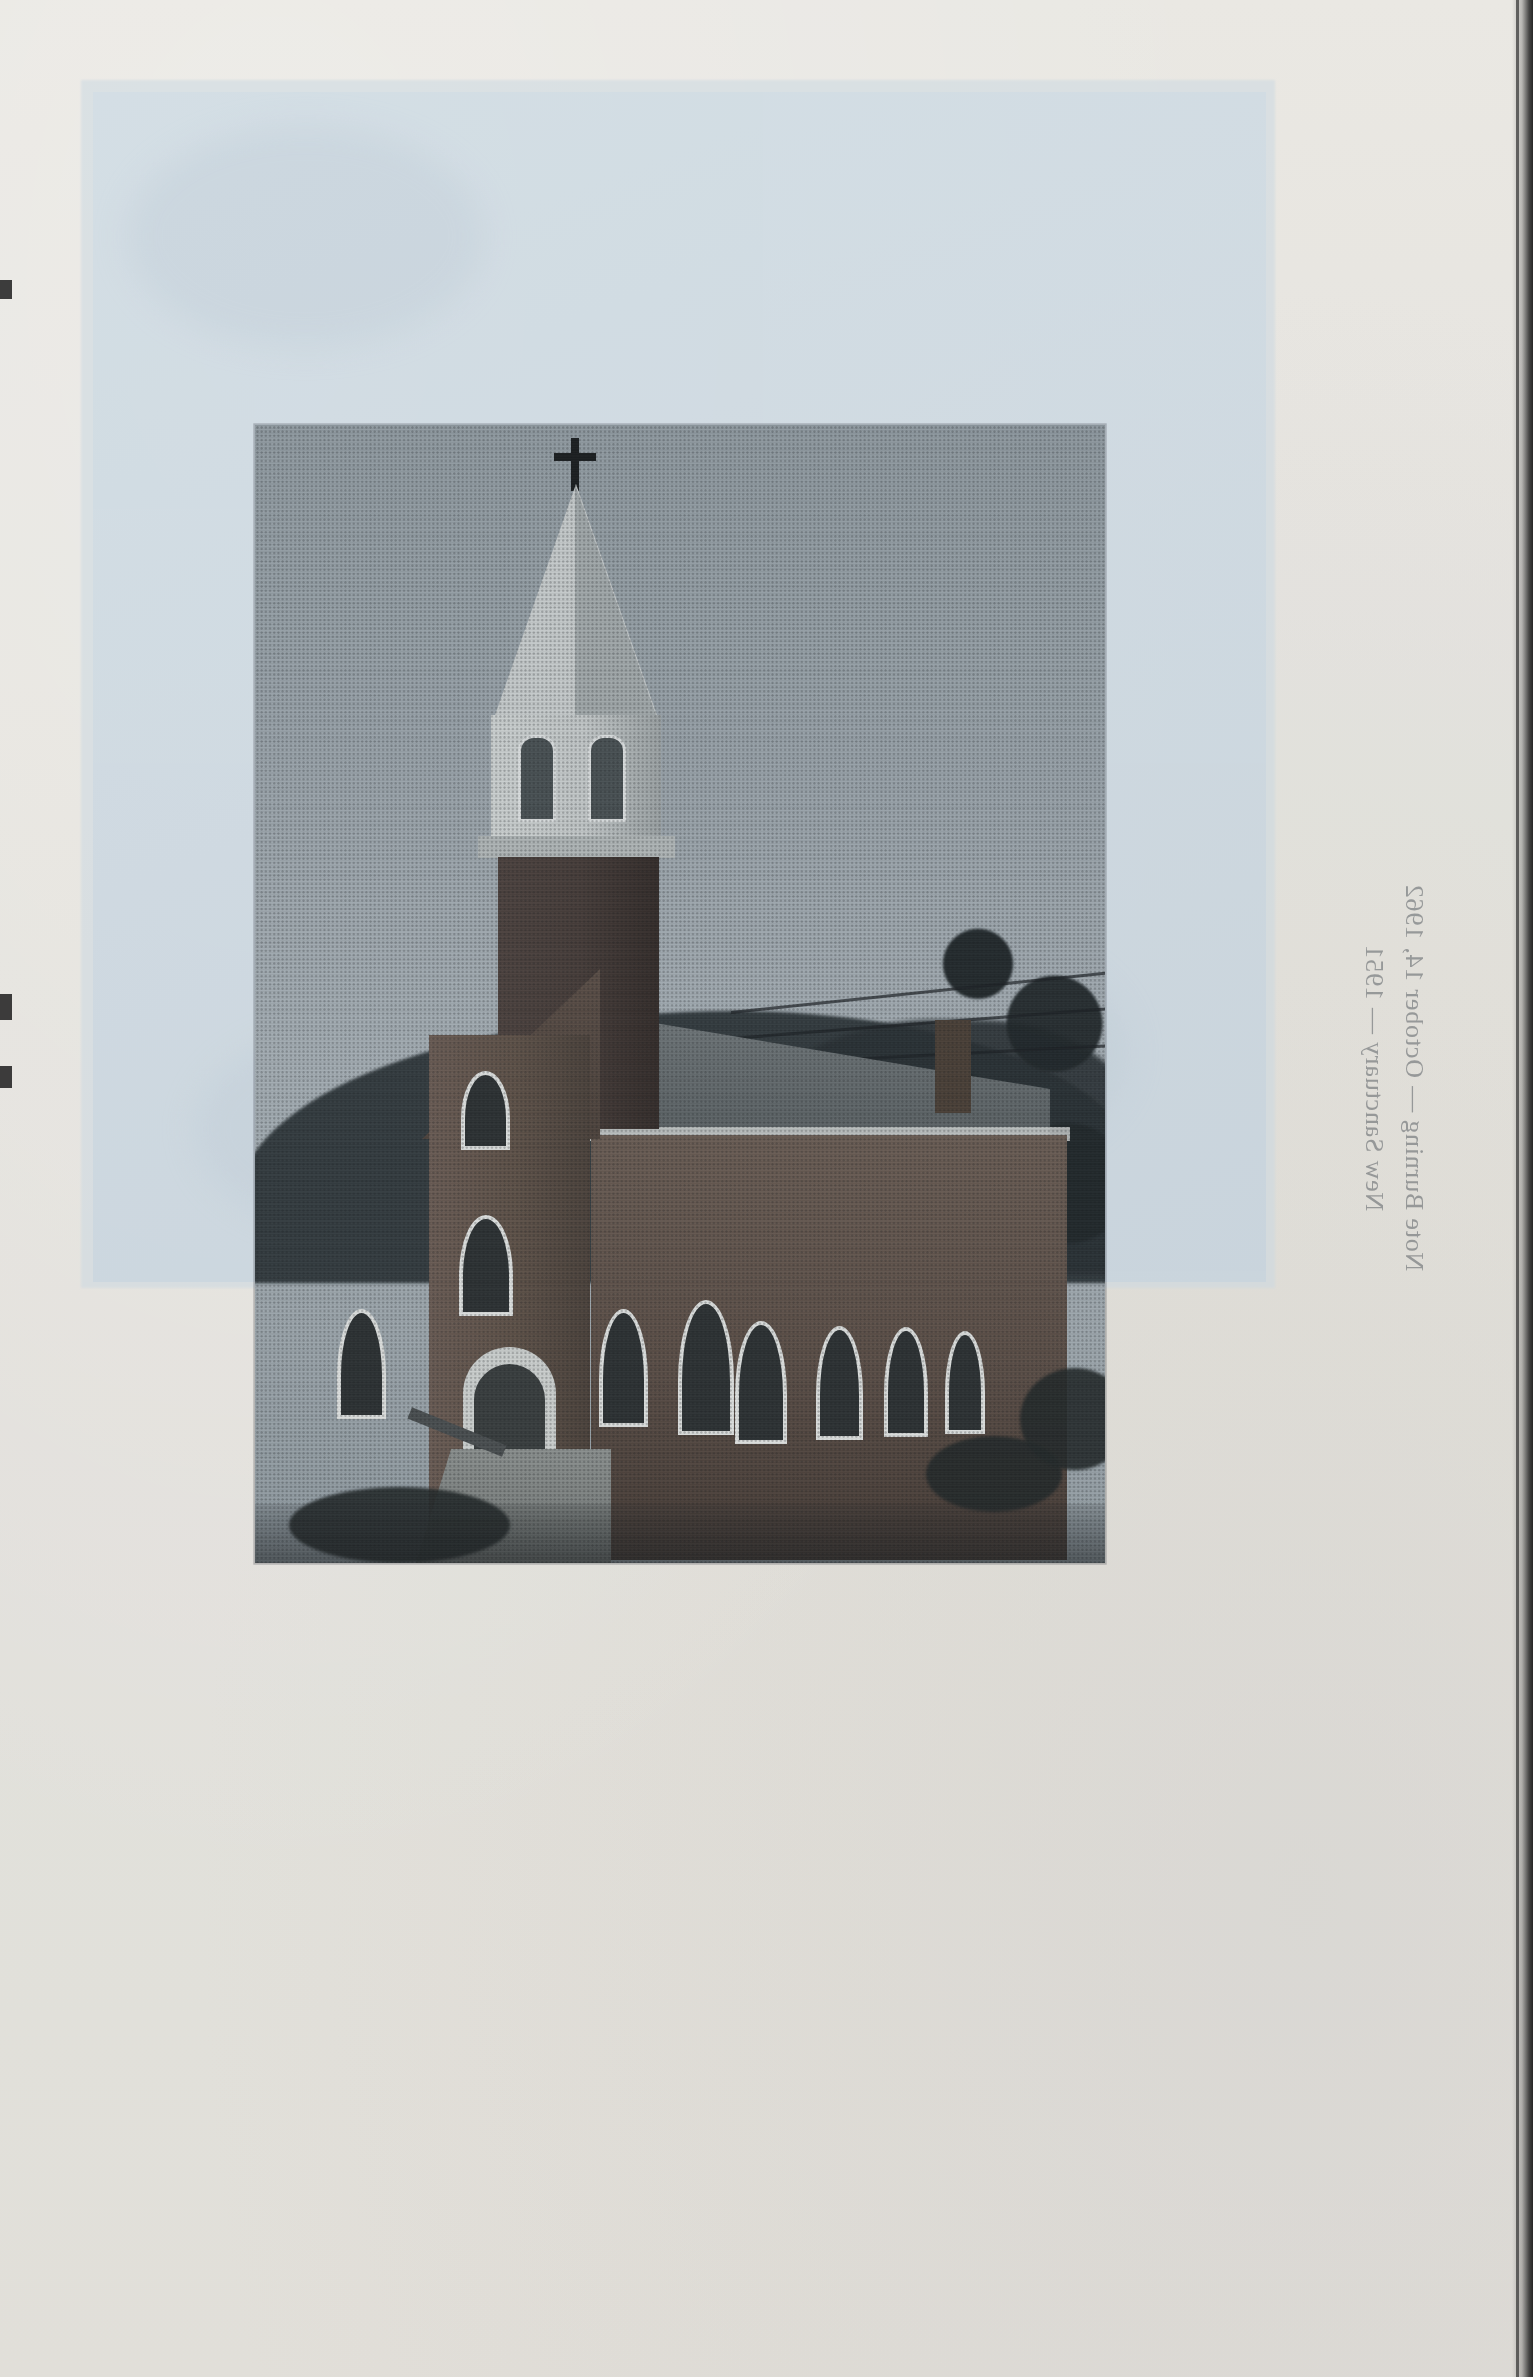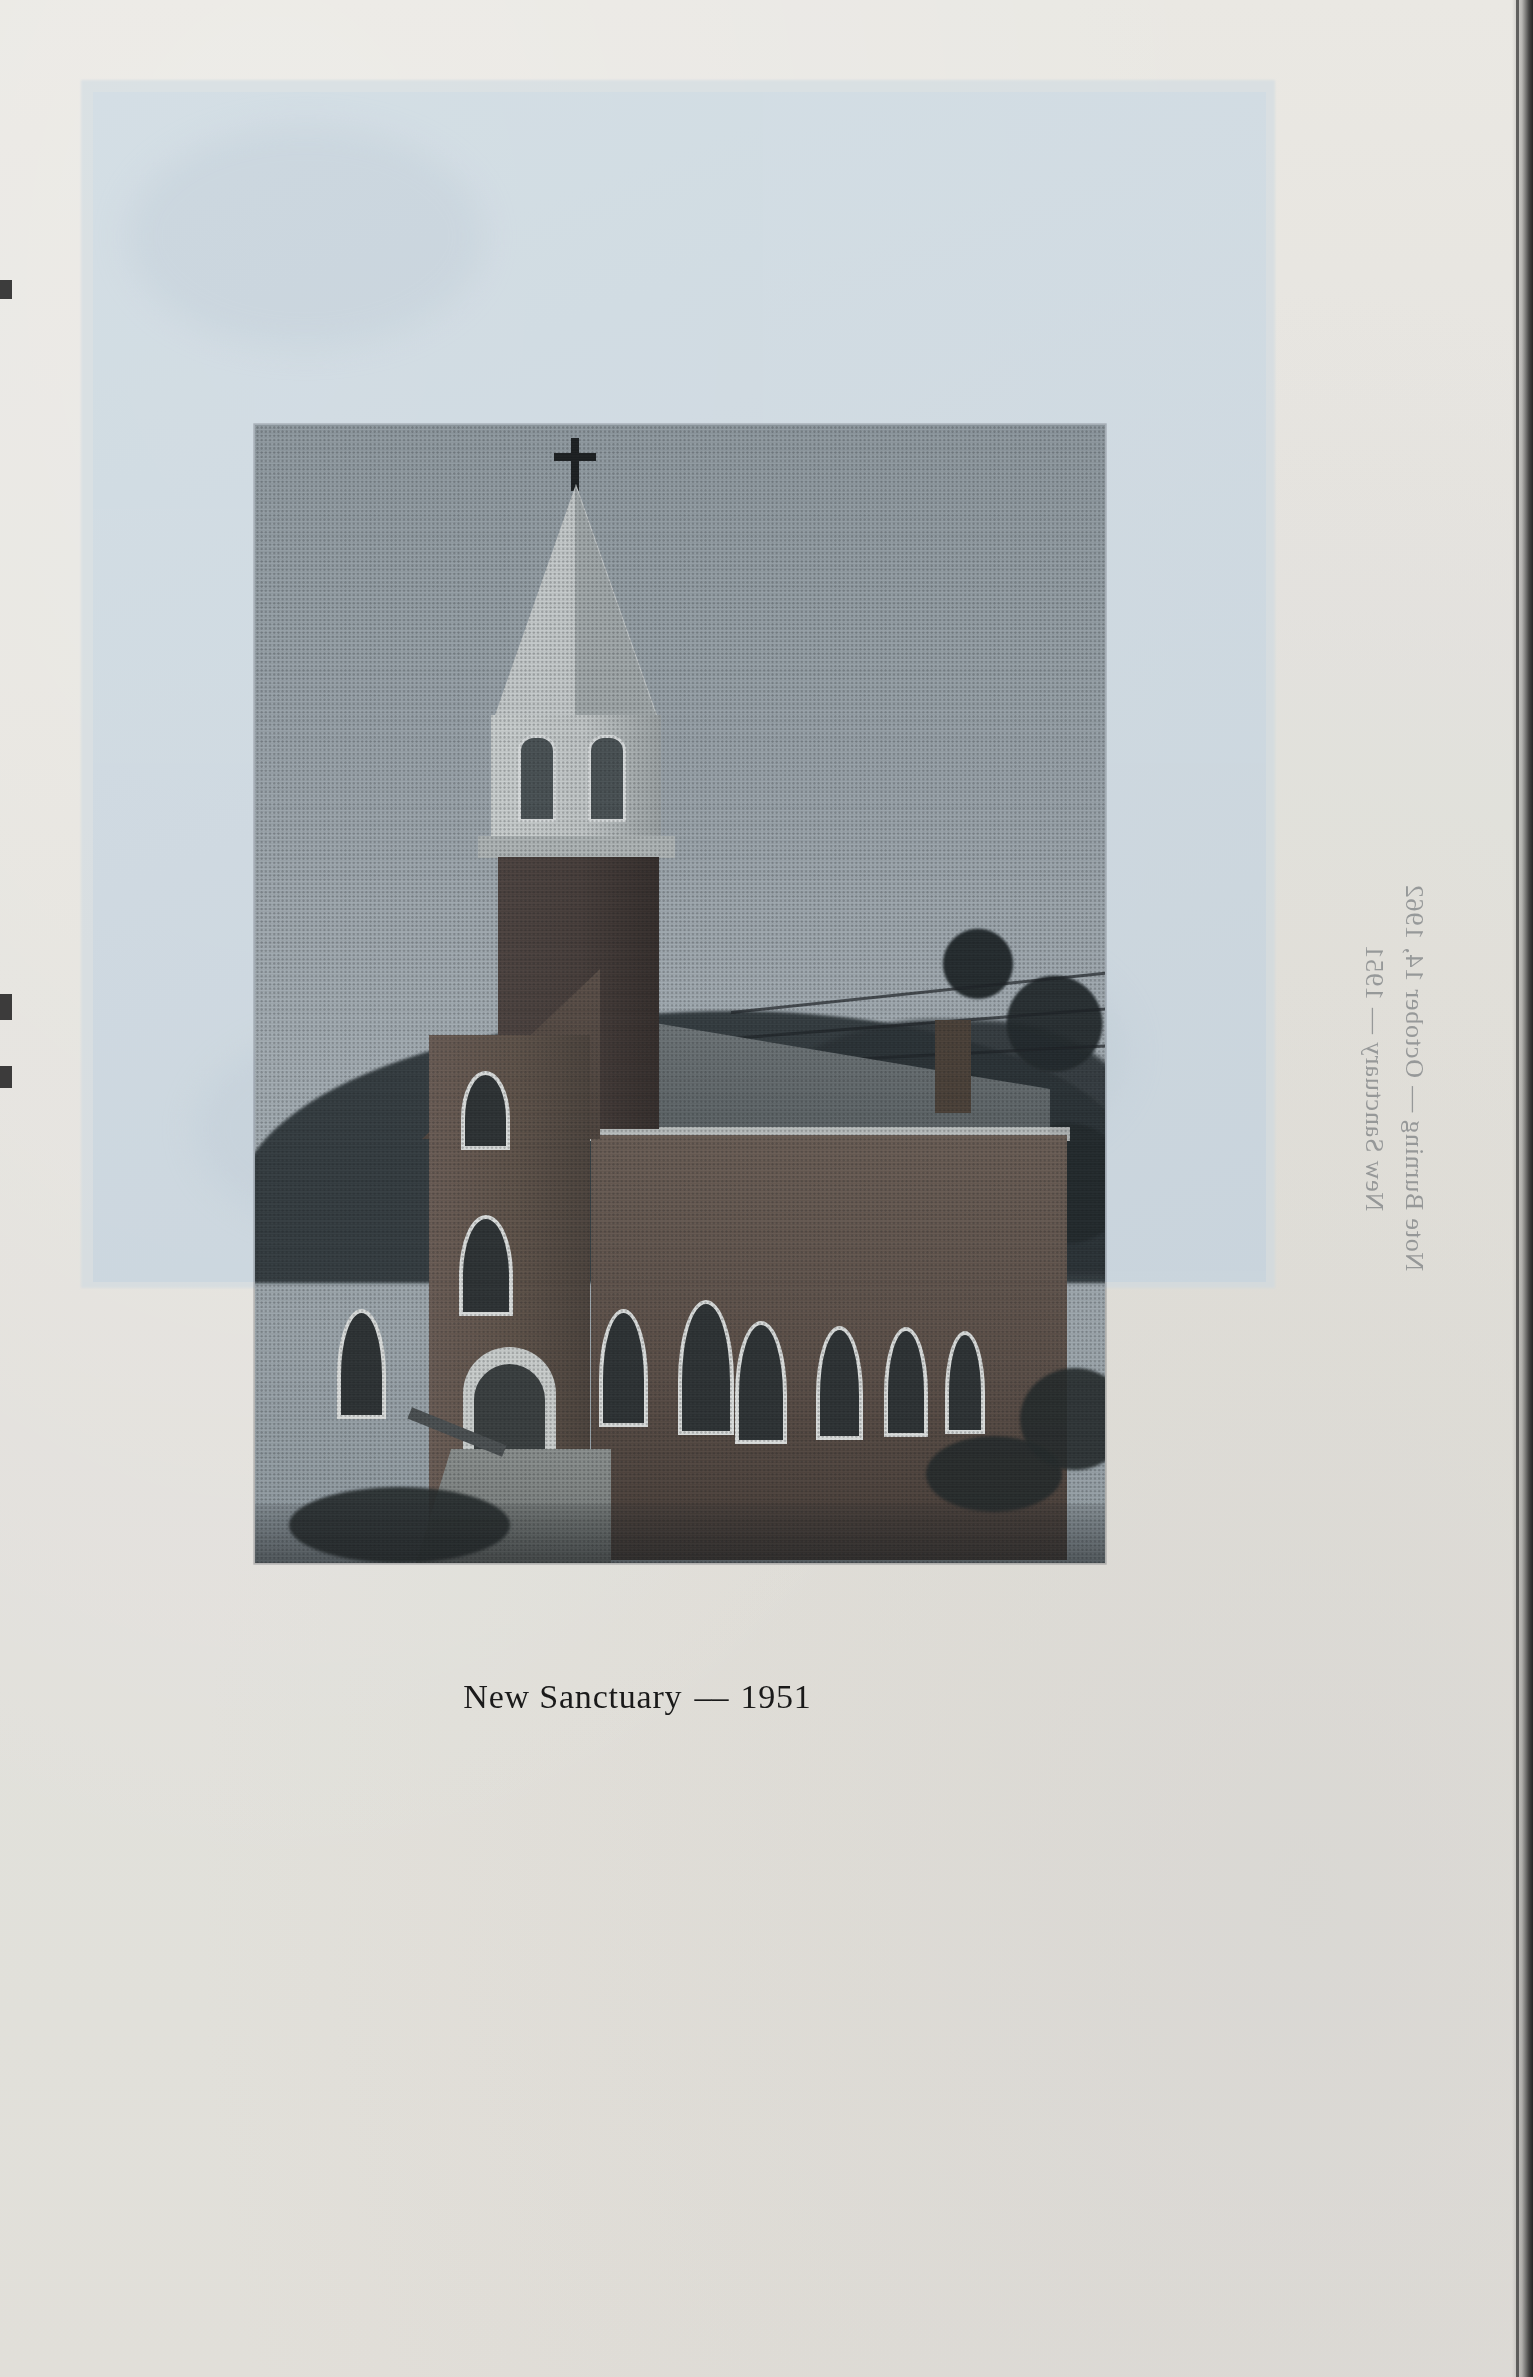--- a/index.html
+++ b/index.html
@@ -450,22 +450,19 @@
       <div class="shrub" style="left:671px; bottom:51px;  width:136px; height:76px;"></div>
       <div class="shrub" style="left:765px; bottom:93px; width:110px; height:102px;"></div>
       <div class="shrub" style="left:34px;  bottom:0px;   width:221px; height:76px;"></div>
       <div class="foreground"></div>
 
       <div class="grain"></div>
       <div class="halftone"></div>
     </div>
   </div>
 
-  <div class="caption">
-    <span>New Sanctuary</span><span class="dash">––</span><span>1951</span>
-  </div>
 
   <div class="bleed">
     <span>Note Burning — October 14, 1962</span>
     <span>New Sanctuary — 1951</span>
   </div>
 </div>
 
 
 </body></html>

